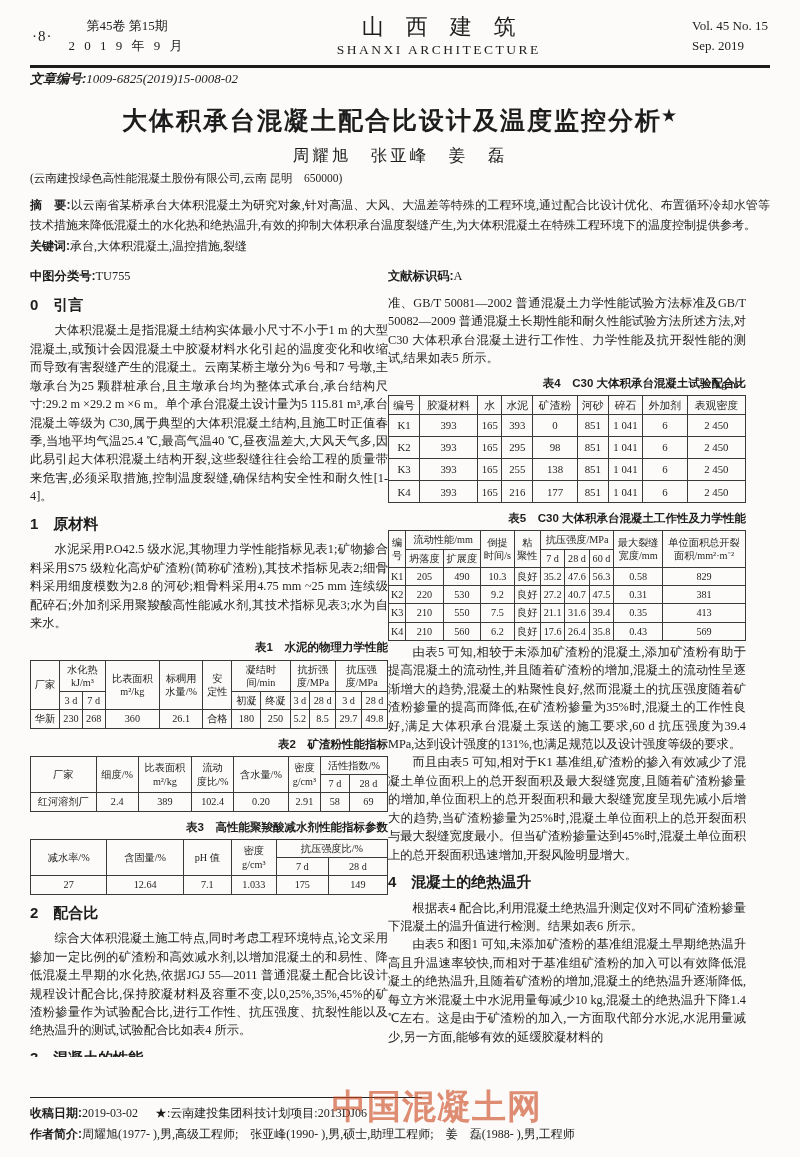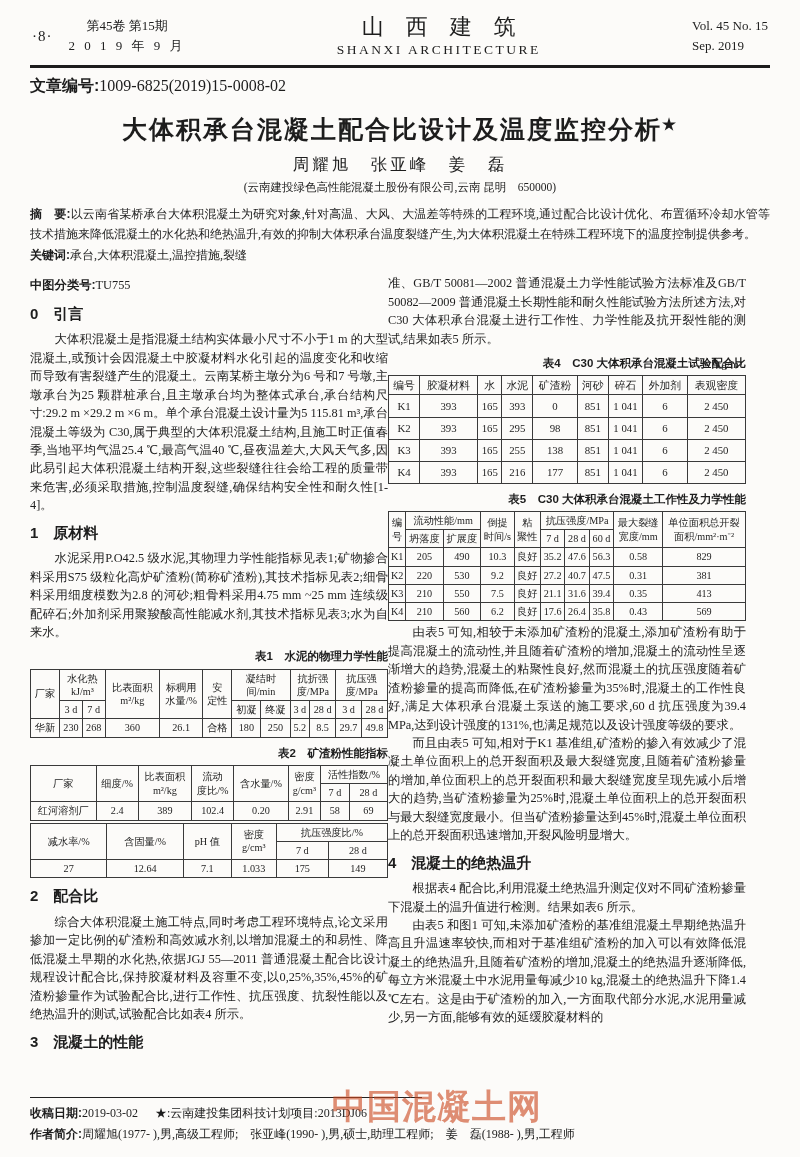--- a/index.html
+++ b/index.html
@@ -16,26 +16,26 @@
   .jh-left{display:flex;align-items:center;gap:16px;}
   .page-num{font-size:15px;letter-spacing:1px;}
   .vol-block{font-size:13px;line-height:1.55;text-align:center;}
   .vol-block .cn-date{letter-spacing:3px;}
   .jh-center{text-align:center;}
   .journal-cn{font-size:22px;letter-spacing:22px;text-indent:22px;line-height:1.2;}
   .journal-en{font-size:13.5px;letter-spacing:2.5px;margin-top:2px;}
   .jh-right{font-size:13px;line-height:1.55;text-align:left;}
 
   
-  .article-id{font-size:16px;margin-top:8px;}
+  .article-id{font-size:13px;margin-top:2px;font-style:italic;}
   .article-title{text-align:center;font-size:25px;font-weight:bold;
     letter-spacing:2px;margin:16px 0 6px 0;font-family:"Liberation Serif",serif;}
   .article-title sup{font-size:14px;}
   .authors{text-align:center;font-size:16.5px;letter-spacing:3px;margin:8px 0 4px;}
-  .affiliation{text-align:center;font-size:11.5px;margin:4px 0 10px;color:#222;}
+  .affiliation{text-align:left;font-size:11.5px;margin:4px 0 10px;color:#222;}
   .abstract{font-size:12px;line-height:1.62;text-align:justify;}
   .keywords{font-size:12px;line-height:1.6;margin-top:2px;}
   .inline-label{font-family:"Liberation Sans",sans-serif;font-weight:bold;}
 
   
   .columns{display:flex;margin-top:9px;height:792px;overflow:hidden;}
   .col{width:358px;font-size:12.3px;line-height:1.5;text-align:justify;}
   .meta-line{margin:2px 0 8px 0;}
   .sec-h{font-family:"Liberation Sans",sans-serif;font-weight:bold;
     font-size:15px;margin:7px 0 5px 0;}
@@ -190,20 +190,21 @@
               <td>389</td>
               <td>102.4</td>
               <td>0.20</td>
               <td>2.91</td>
               <td>58</td>
               <td>69</td>
             </tr>
           </tbody>
       </table>
 
+      <div class="tbl-caption">表3　高性能聚羧酸减水剂性能指标参数</div>
       <table>
         <thead>
           <tr>
             <th rowspan="2">减水率/%</th>
             <th rowspan="2">含固量/%</th>
             <th rowspan="2">pH 值</th>
             <th rowspan="2">密度
 g/cm³</th>
             <th colspan="2">抗压强度比/%</th>
           </tr>
@@ -225,20 +226,23 @@
       </table>
 
       <h3 class="sec-h">2　配合比</h3>
       <p class="para">综合大体积混凝土施工特点,同时考虑工程环境特点,论文采用掺加一定比例的矿渣粉和高效减水剂,以增加混凝土的和易性、降低混凝土早期的水化热,依据JGJ 55—2011 普通混凝土配合比设计规程设计配合比,保持胶凝材料及容重不变,以0,25%,35%,45%的矿渣粉掺量作为试验配合比,进行工作性、抗压强度、抗裂性能以及绝热温升的测试,试验配合比如表4 所示。</p>
 
       <h3 class="sec-h">3　混凝土的性能</h3>
 
     </div>
 
     <div class="col">
+      <div class="meta-line">
+        <span class="inline-label">文献标识码:</span><span>A</span>
+      </div>
 
       <p class="para noindent">准、GB/T 50081—2002 普通混凝土力学性能试验方法标准及GB/T 50082—2009 普通混凝土长期性能和耐久性能试验方法所述方法,对C30 大体积承台混凝土进行工作性、力学性能及抗开裂性能的测试,结果如表5 所示。</p>
 
       <div class="tbl-caption">
         <span>表4　C30 大体积承台混凝土试验配合比</span>
         <span class="unit">kg/m³</span>
       </div>
       <table class="t-big">
         <thead>
           <tr>

